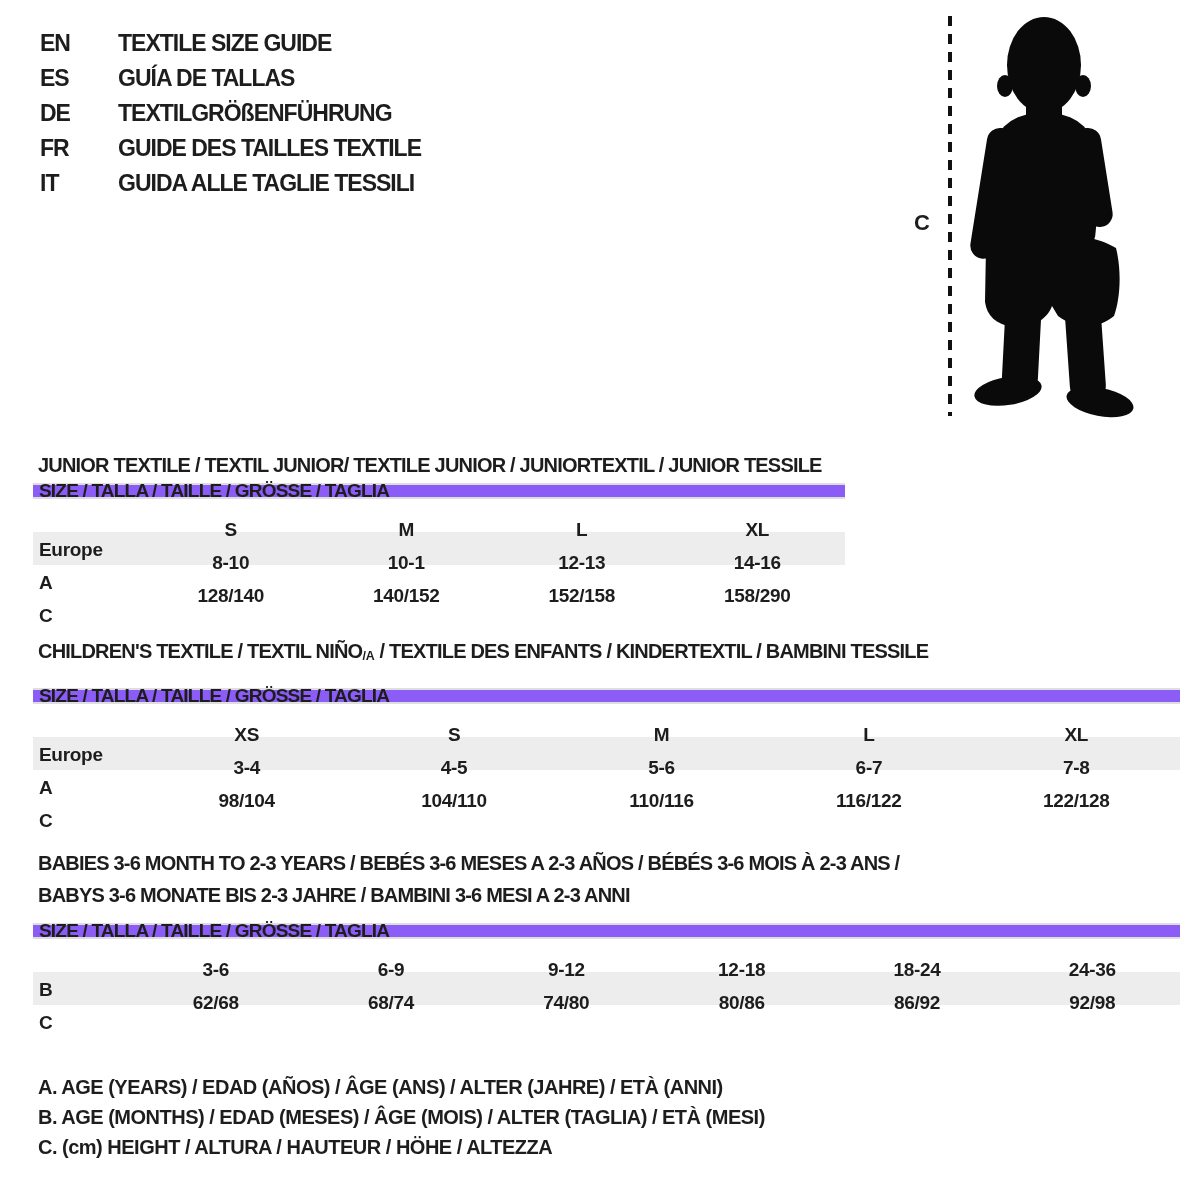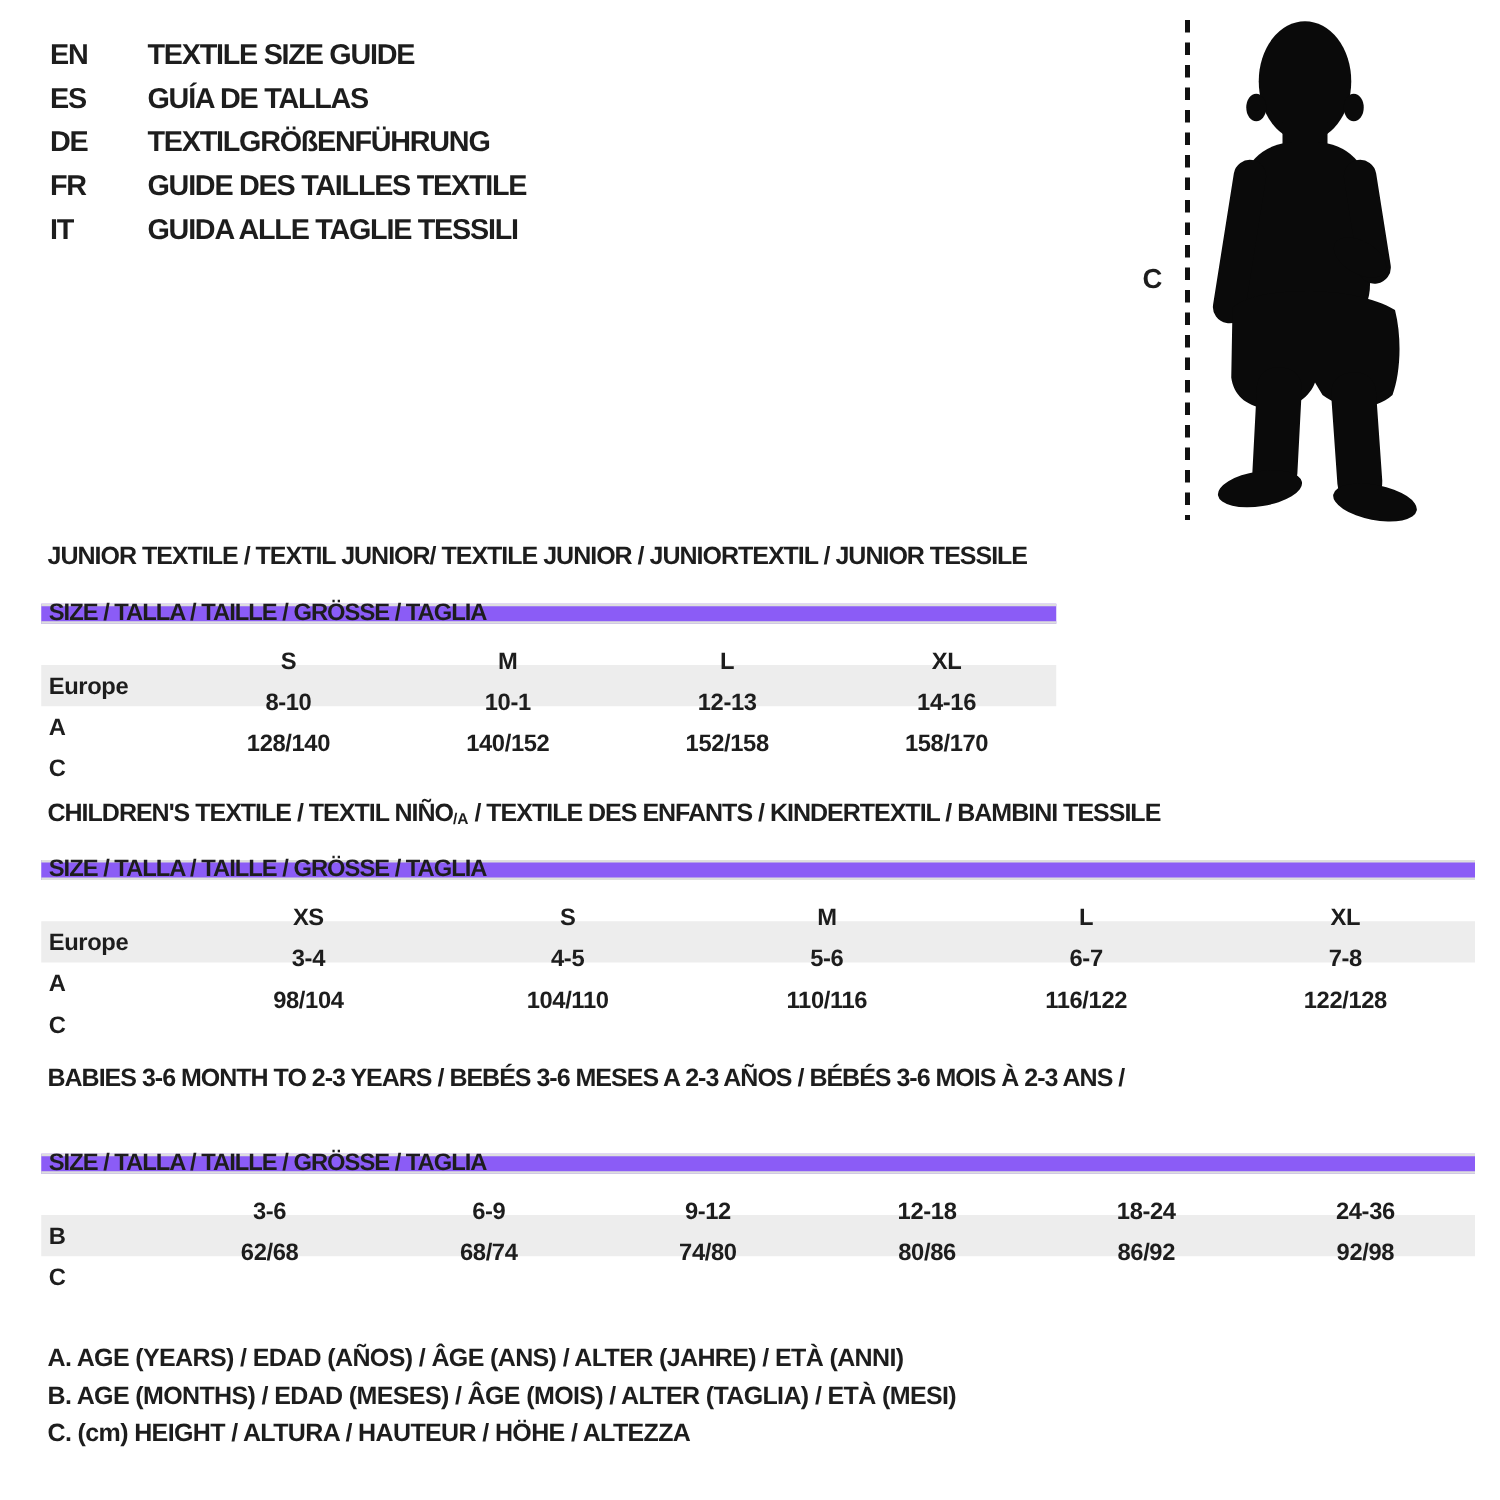--- a/index.html
+++ b/index.html
@@ -81,21 +81,21 @@
       <rect x="112" y="118" width="26" height="100" rx="13" transform="rotate(-9 125 124)"></rect>
       <ellipse cx="126" cy="196" rx="23" ry="13" transform="rotate(30 126 196)"></ellipse>
       <path d="M24,236 C45,218 122,218 154,238 C160,262 158,290 152,306 C136,320 112,318 96,306 L90,296 C86,308 70,320 50,317 C34,314 25,306 23,292 Z"></path>
       <rect x="44" y="284" width="36" height="100" rx="16" transform="rotate(3 62 290)"></rect>
       <rect x="102" y="288" width="36" height="104" rx="16" transform="rotate(-4 120 292)"></rect>
       <ellipse cx="46" cy="381" rx="34" ry="14" transform="rotate(-9 46 381)"></ellipse>
       <ellipse cx="138" cy="392" rx="34" ry="14" transform="rotate(11 138 392)"></ellipse>
     </g>
   </svg>
 
-  <div class="section-title" style="left:38px;top:434px;">JUNIOR TEXTILE / TEXTIL JUNIOR/ TEXTILE JUNIOR / JUNIORTEXTIL / JUNIOR TESSILE</div>
+  <div class="section-title" style="left:38px;top:454px;">JUNIOR TEXTILE / TEXTIL JUNIOR/ TEXTILE JUNIOR / JUNIORTEXTIL / JUNIOR TESSILE</div>
   <div class="size-table" style="left:33px;top:483px;width:812px;">
     <div class="size-bar">SIZE / TALLA / TAILLE / GRÖSSE / TAGLIA</div>
     <div class="trow cols4">
       <span class="rlabel">Europe</span>
       <span class="cell">S</span>
       <span class="cell">M</span>
       <span class="cell">L</span>
       <span class="cell">XL</span>
     </div>
     <div class="trow cols4 shaded">
@@ -103,21 +103,21 @@
       <span class="cell">8-10</span>
       <span class="cell">10-1</span>
       <span class="cell">12-13</span>
       <span class="cell">14-16</span>
     </div>
     <div class="trow cols4">
       <span class="rlabel">C</span>
       <span class="cell">128/140</span>
       <span class="cell">140/152</span>
       <span class="cell">152/158</span>
-      <span class="cell">158/170</span>
+      <span class="cell">158/290</span>
     </div>
   </div>
 
   <div class="section-title" style="left:38px;top:640px;">
     <span>CHILDREN'S TEXTILE / TEXTIL NIÑO</span><span class="title-sub">/A</span><span> / TEXTILE DES ENFANTS / KINDERTEXTIL / BAMBINI TESSILE</span>
   </div>
   <div class="size-table" style="left:33px;top:688px;width:1147px;">
     <div class="size-bar">SIZE / TALLA / TAILLE / GRÖSSE / TAGLIA</div>
     <div class="trow cols5">
       <span class="rlabel">Europe</span>
@@ -140,20 +140,21 @@
       <span class="cell">98/104</span>
       <span class="cell">104/110</span>
       <span class="cell">110/116</span>
       <span class="cell">116/122</span>
       <span class="cell">122/128</span>
     </div>
   </div>
 
   <div class="section-title two-line" style="left:38px;top:847px;">
     <div>BABIES 3-6 MONTH TO 2-3 YEARS / BEBÉS 3-6 MESES A 2-3 AÑOS / BÉBÉS 3-6 MOIS À 2-3 ANS /</div>
+    <div>BABYS 3-6 MONATE BIS 2-3 JAHRE / BAMBINI 3-6 MESI A 2-3 ANNI</div>
   </div>
   <div class="size-table" style="left:33px;top:923px;width:1147px;">
     <div class="size-bar">SIZE / TALLA / TAILLE / GRÖSSE / TAGLIA</div>
     <div class="trow cols6">
       <span class="rlabel">B</span>
       <span class="cell">3-6</span>
       <span class="cell">6-9</span>
       <span class="cell">9-12</span>
       <span class="cell">12-18</span>
       <span class="cell">18-24</span>

